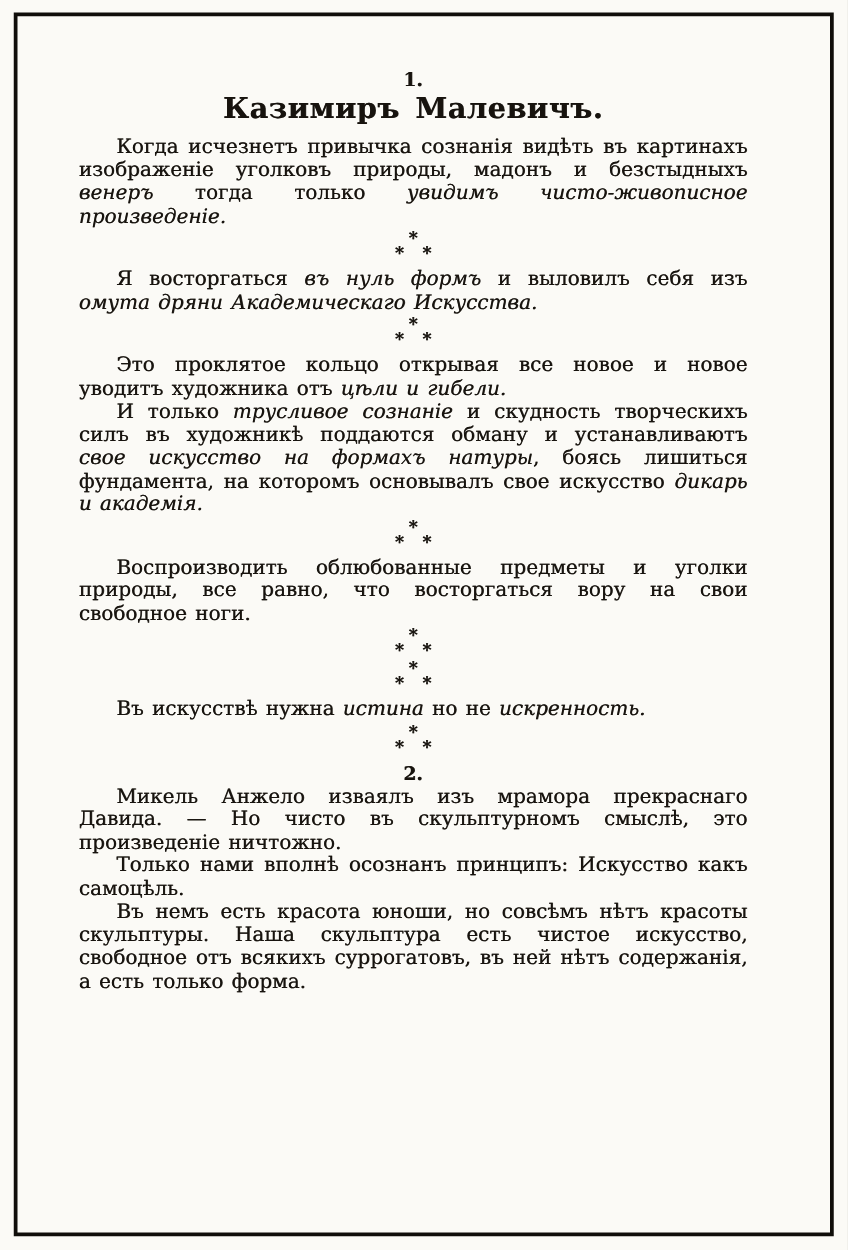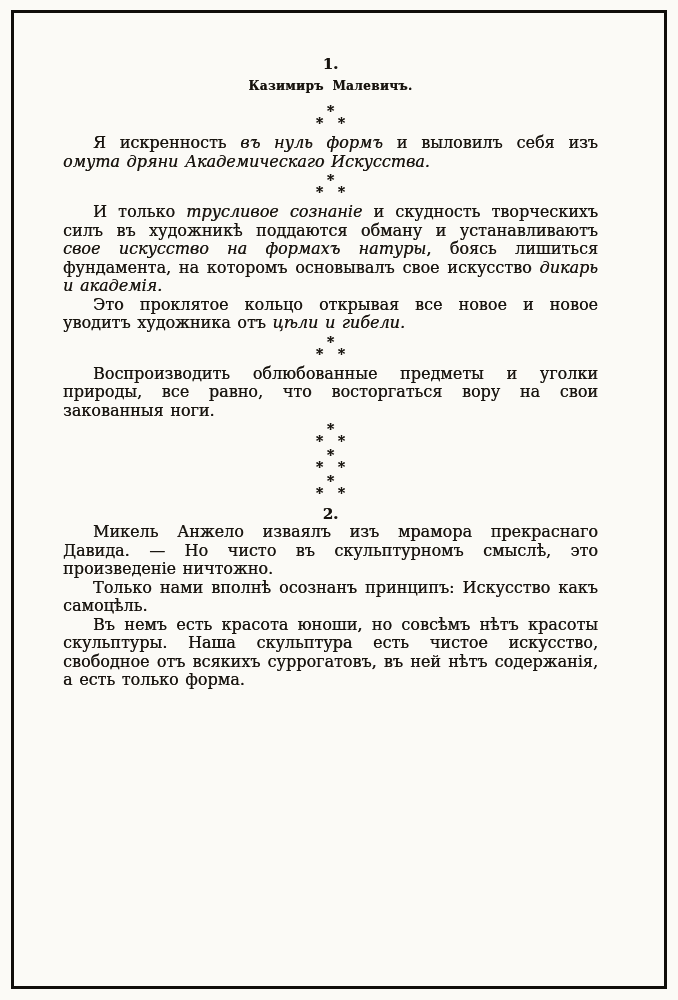--- a/index.html
+++ b/index.html
@@ -32,21 +32,21 @@
   .sec-num{
     text-align:center;
     font-weight:bold;
     font-size:15px;
     line-height:18px;
     margin:0;
   }
   .author{
     text-align:center;
     font-weight:bold;
-    font-size:12px;
+    font-size:23px;
     line-height:21px;
     letter-spacing:0.4px;
     margin:3px 0 11px 0;
     word-spacing:4px;
   }
   p.body{
     margin:0;
     text-indent:30px;
     word-spacing:1.5px;
   }
@@ -67,54 +67,56 @@
 
 <div class="page">
   <div class="frame"></div>
 
   <div class="content">
 
     <section>
       <div class="sec-num">1.</div>
       <h2 class="author">Казимиръ Малевичъ.</h2>
 
+      <p class="body"><span>Когда исчезнетъ привычка сознанія видѣть въ картинахъ изображеніе уголковъ природы, мадонъ и безстыдныхъ </span><span class="it">венеръ</span><span> тогда только </span><span class="it">увидимъ чисто-живописное произведеніе.</span></p>
 
       <div class="asterism">
         <span>*</span>
         <span>*   *</span>
       </div>
 
-      <p class="body"><span>Я искренность </span><span class="it">въ нуль формъ</span><span> и выловилъ себя изъ </span><span class="it">омута дряни Академическаго Искусства.</span></p>
+      <p class="body"><span>Я восторгаться </span><span class="it">въ нуль формъ</span><span> и выловилъ себя изъ </span><span class="it">омута дряни Академическаго Искусства.</span></p>
 
       <div class="asterism">
         <span>*</span>
         <span>*   *</span>
       </div>
 
+      <p class="body"><span>Это проклятое кольцо открывая все новое и новое уводитъ художника отъ </span><span class="it">цѣли и гибели.</span></p>
       <p class="body"><span>И только </span><span class="it">трусливое сознаніе</span><span> и скудность творческихъ силъ въ художникѣ поддаются обману и устанавливаютъ </span><span class="it">свое искусство на формахъ натуры</span><span>, боясь лишиться фундамента, на которомъ основывалъ свое искусство </span><span class="it">дикарь и академія.</span></p>
-      <p class="body"><span>Это проклятое кольцо открывая все новое и новое уводитъ художника отъ </span><span class="it">цѣли и гибели.</span></p>
 
       <div class="asterism">
         <span>*</span>
         <span>*   *</span>
       </div>
 
-      <p class="body"><span>Воспроизводить облюбованные предметы и уголки природы, все равно, что восторгаться вору на свои закованныя ноги.</span></p>
+      <p class="body"><span>Воспроизводить облюбованные предметы и уголки природы, все равно, что восторгаться вору на свои свободное ноги.</span></p>
 
       <div class="asterism">
         <span>*</span>
         <span>*   *</span>
       </div>
 
 
       <div class="asterism">
         <span>*</span>
         <span>*   *</span>
       </div>
 
+      <p class="body"><span>Въ искусствѣ нужна </span><span class="it">истина</span><span> но не </span><span class="it">искренность.</span></p>
 
       <div class="asterism">
         <span>*</span>
         <span>*   *</span>
       </div>
 
     </section>
 
     <section>
       <div class="sec-num">2.</div>

